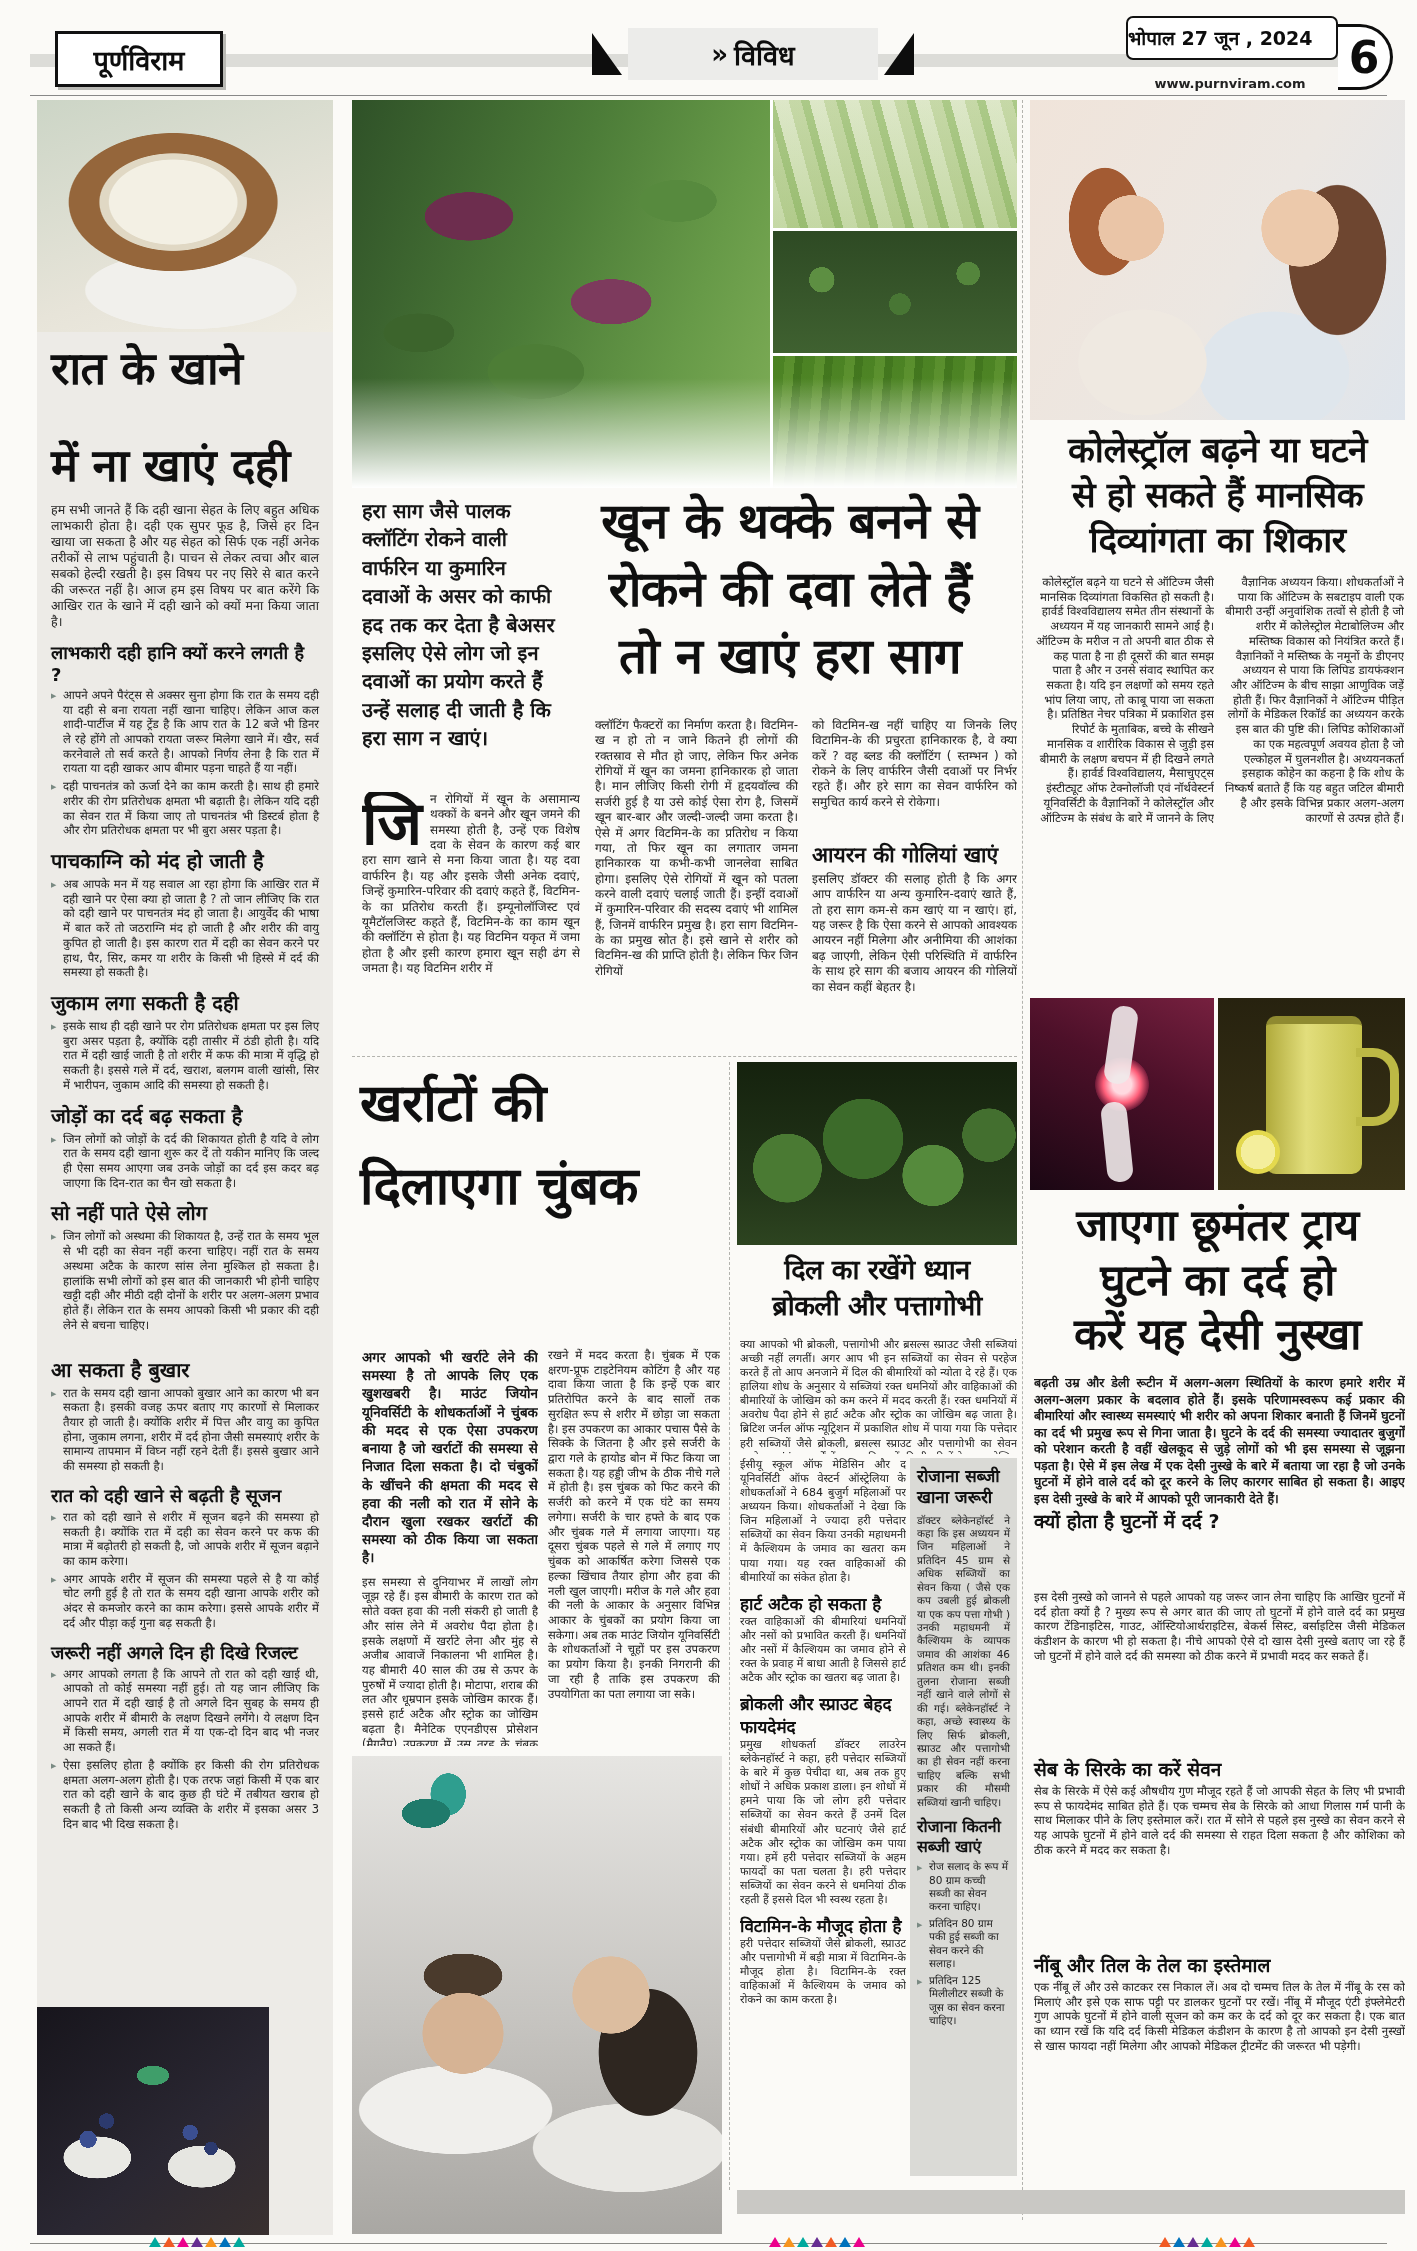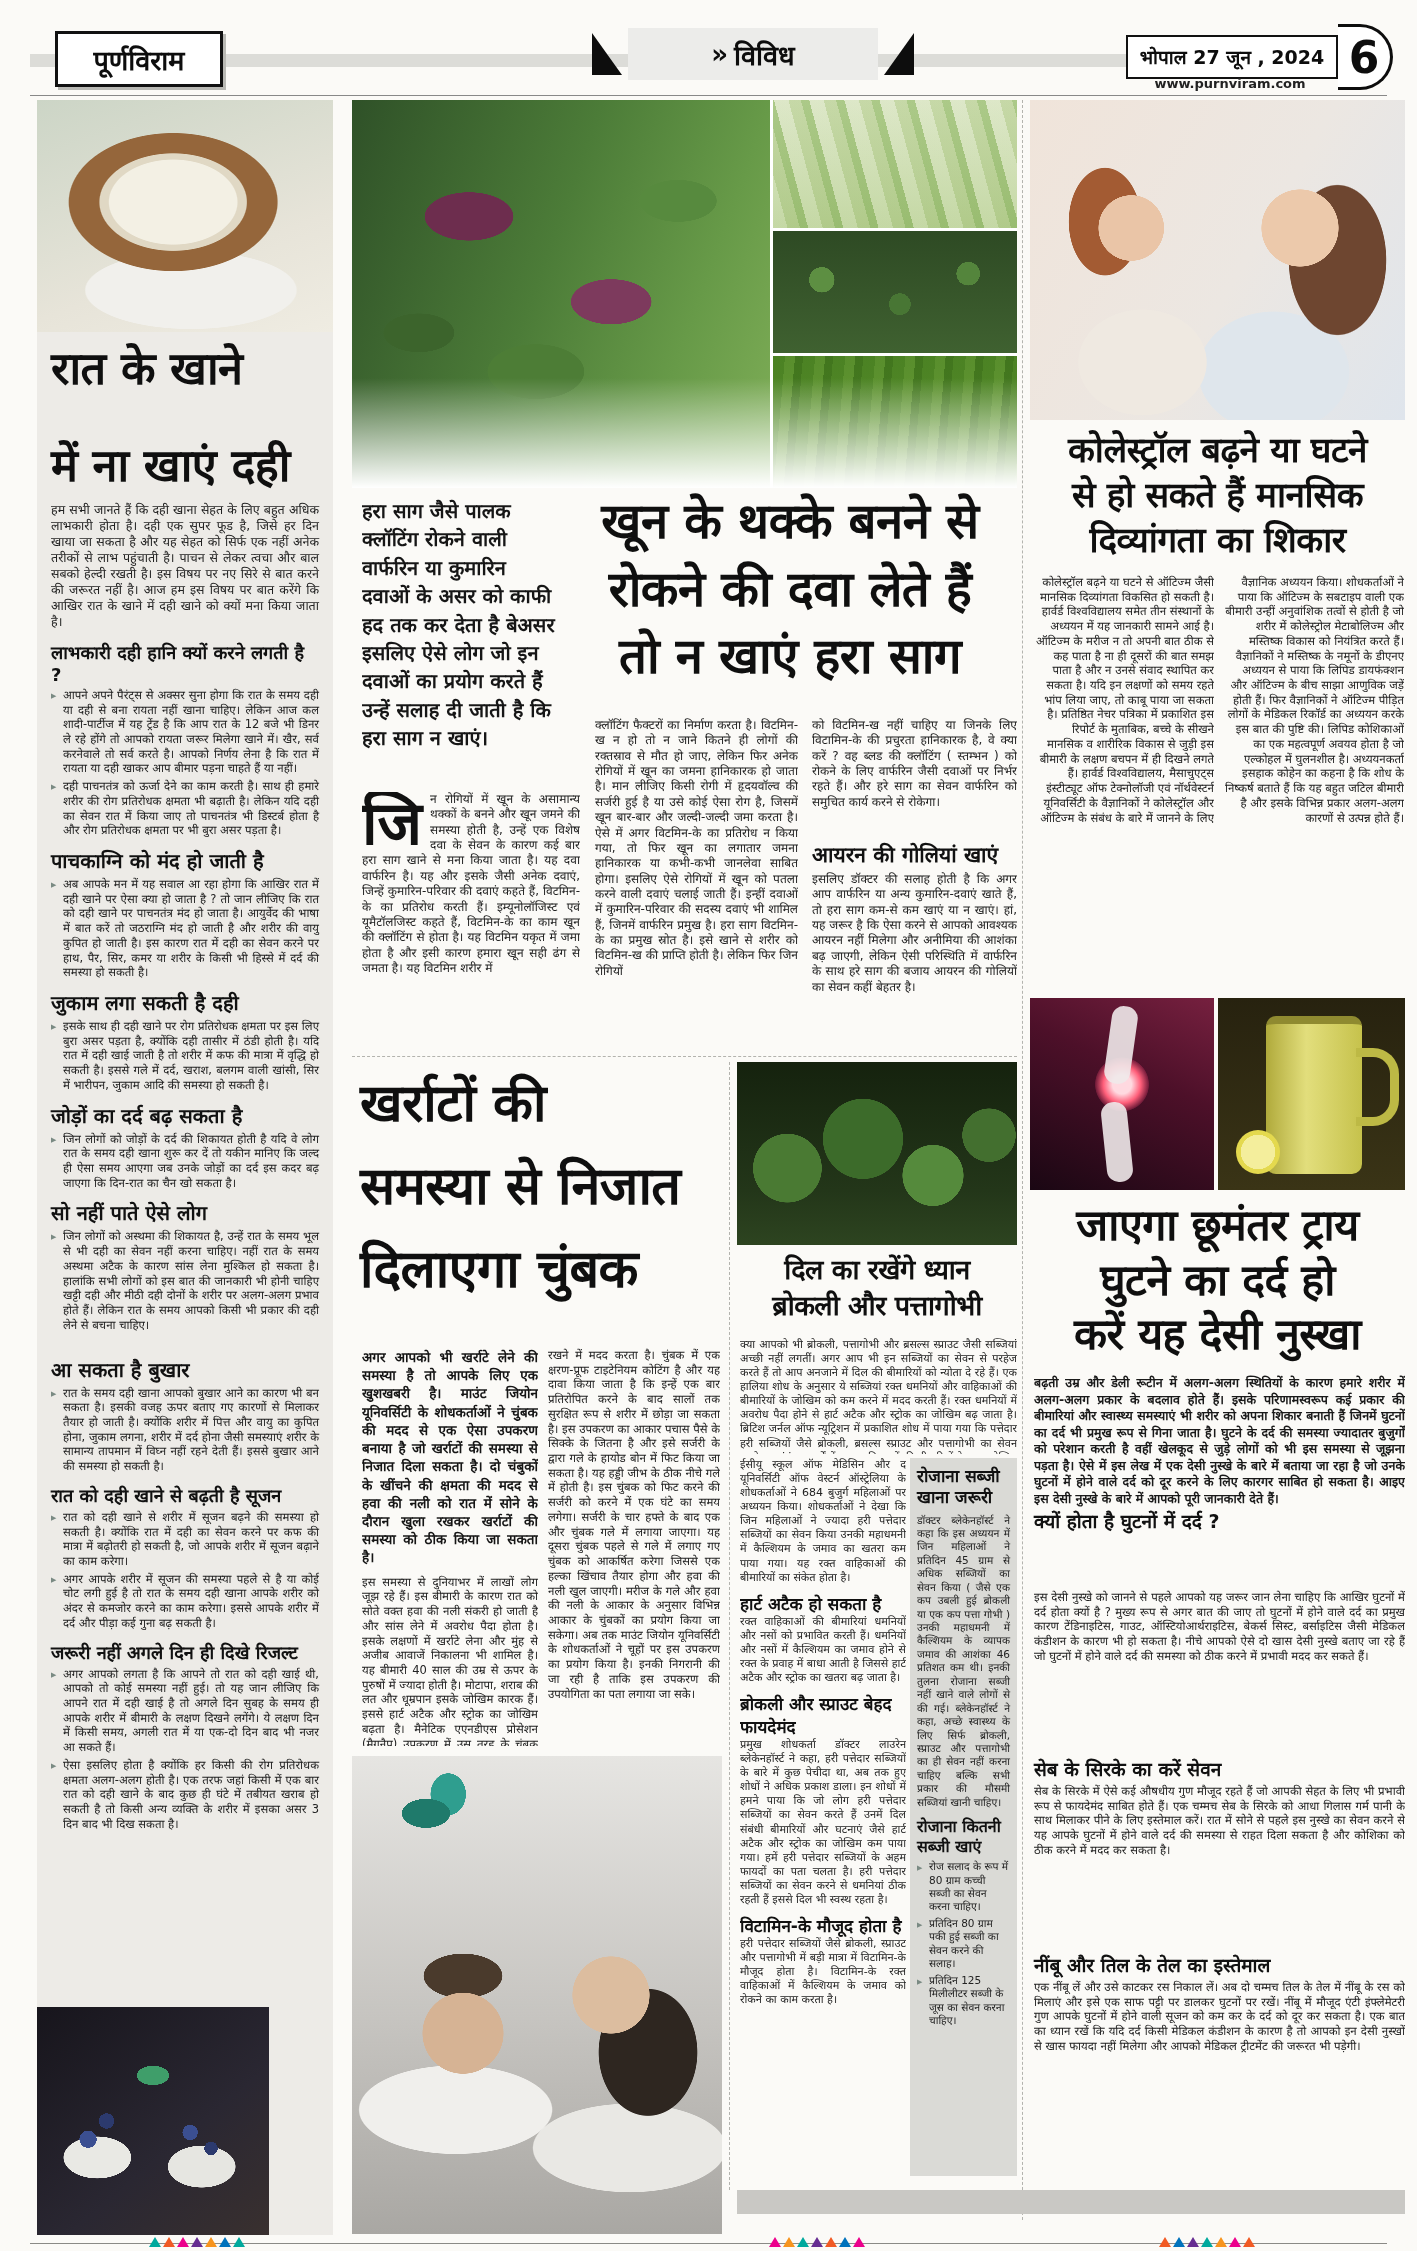--- a/index.html
+++ b/index.html
@@ -33,21 +33,21 @@
   <div class="abs" style="left:30px;top:54px;width:1357px;height:13px;background:#dcdcd8;"></div>
   <div class="abs boxed" style="left:55px;top:31px;width:162px;height:50px;border-width:3px;box-shadow:3px 3px 0 #b9b9b4;display:flex;align-items:center;justify-content:center;">
     <span style="font-family:'DejaVu Serif',serif;font-weight:bold;font-size:27px;color:#0d0d0d;">पूर्णविराम</span>
   </div>
   <div class="abs tri" style="left:592px;top:33px;border-bottom:42px solid #0d0d0d;border-right:30px solid transparent;"></div>
   <div class="abs" style="left:628px;top:28px;width:250px;height:52px;background:#ececea;display:flex;align-items:center;justify-content:center;gap:6px;">
     <span style="font-size:26px;font-weight:bold;color:#0d0d0d;">»</span>
     <span style="font-size:27px;font-weight:bold;color:#0d0d0d;">विविध</span>
   </div>
   <div class="abs tri" style="left:884px;top:33px;border-bottom:42px solid #0d0d0d;border-left:30px solid transparent;"></div>
-  <div class="abs boxed" style="left:1126px;top:35px;width:208px;height:40px;display:flex;align-items:center;justify-content:center;">
+  <div class="abs boxed" style="left:1126px;top:16px;width:208px;height:40px;display:flex;align-items:center;justify-content:flex-start;border-radius:7px;">
     <span style="font-size:19px;font-weight:bold;color:#0d0d0d;">भोपाल 27 जून , 2024</span>
   </div>
   <div class="abs" style="left:1338px;top:24px;width:52px;height:60px;border:3px solid #0d0d0d;border-left:none;border-radius:0 34px 34px 0;display:flex;align-items:center;justify-content:center;background:#fff;">
     <span style="font-size:44px;font-weight:bold;color:#0d0d0d;">6</span>
   </div>
   <div class="abs" style="left:1126px;top:76px;width:208px;text-align:center;font-size:13px;font-weight:bold;color:#222;">www.purnviram.com</div>
   <div class="abs" style="left:30px;top:95px;width:1357px;height:1px;background:#888;"></div>
 
   <div class="abs graycol" style="left:37px;top:100px;width:296px;height:2135px;overflow:hidden;">
     <div class="photo" style="width:296px;height:232px;background:
@@ -159,21 +159,20 @@
   <div class="abs bodytxt jt" style="left:812px;top:718px;width:205px;height:118px;font-size:12px;overflow:hidden;">को विटमिन-ख नहीं चाहिए या जिनके लिए विटामिन-के की प्रचुरता हानिकारक है, वे क्या करें ? वह ब्लड की क्लॉटिंग ( स्तम्भन ) को रोकने के लिए वार्फरिन जैसी दवाओं पर निर्भर रहते हैं। और हरे साग का सेवन वार्फरिन को समुचित कार्य करने से रोकेगा।</div>
   <div class="abs subhead" style="left:812px;top:840px;width:205px;font-size:21px;">आयरन की गोलियां खाएं</div>
   <div class="abs bodytxt jt" style="left:812px;top:872px;width:205px;height:180px;font-size:12px;overflow:hidden;">इसलिए डॉक्टर की सलाह होती है कि अगर आप वार्फरिन या अन्य कुमारिन-दवाएं खाते हैं, तो हरा साग कम-से कम खाएं या न खाएं। हां, यह जरूर है कि ऐसा करने से आपको आवश्यक आयरन नहीं मिलेगा और अनीमिया की आशंका बढ़ जाएगी, लेकिन ऐसी परिस्थिति में वार्फरिन के साथ हरे साग की बजाय आयरन की गोलियों का सेवन कहीं बेहतर है।</div>
 
   <div class="abs hdash" style="left:352px;top:1056px;width:665px;"></div>
   <div class="abs vdash" style="left:729px;top:1062px;height:1128px;"></div>
   <div class="abs vdash" style="left:1022px;top:100px;height:2120px;"></div>
 
   <div class="abs headline" style="left:360px;top:1062px;width:362px;font-size:52px;line-height:1.6;">
     <span style="display:block;">खर्राटों की</span>
-    <span style="display:block;">समस्या से निजात</span>
     <span style="display:block;">दिलाएगा चुंबक</span>
   </div>
   <div class="abs" style="left:362px;top:1348px;width:176px;height:398px;overflow:hidden;">
     <div style="font-size:13.5px;line-height:1.35;font-weight:bold;color:#151515;text-align:justify;">अगर आपको भी खर्राटे लेने की समस्या है तो आपके लिए एक खुशखबरी है। माउंट जियोन यूनिवर्सिटी के शोधकर्ताओं ने चुंबक की मदद से एक ऐसा उपकरण बनाया है जो खर्राटों की समस्या से निजात दिला सकता है। दो चंबुकों के खींचने की क्षमता की मदद से हवा की नली को रात में सोने के दौरान खुला रखकर खर्राटों की समस्या को ठीक किया जा सकता है।</div>
     <div class="bodytxt jt" style="margin-top:8px;font-size:11.5px;">इस समस्या से दुनियाभर में लाखों लोग जूझ रहे हैं। इस बीमारी के कारण रात को सोते वक्त हवा की नली संकरी हो जाती है और सांस लेने में अवरोध पैदा होता है। इसके लक्षणों में खर्राटे लेना और मुंह से अजीब आवाजें निकालना भी शामिल है। यह बीमारी 40 साल की उम्र से ऊपर के पुरुषों में ज्यादा होती है। मोटापा, शराब की लत और धूम्रपान इसके जोखिम कारक हैं। इससे हार्ट अटैक और स्ट्रोक का जोखिम बढ़ता है। मैनेटिक एएनडीएस प्रोसेशन (मैगनैप) उपकरण में उस तरह के चुंबक का इस्तेमाल होता है जो कंप्यूटर हार्ड ड्राइव और साइकिल के डायनेमो में पाए जाते हैं। यह उपकरण सांस की नली को खुला</div>
   </div>
   <div class="abs bodytxt jt" style="left:548px;top:1348px;width:172px;height:398px;font-size:11.5px;overflow:hidden;">रखने में मदद करता है। चुंबक में एक क्षरण-प्रूफ टाइटेनियम कोटिंग है और यह दावा किया जाता है कि इन्हें एक बार प्रतिरोपित करने के बाद सालों तक सुरक्षित रूप से शरीर में छोड़ा जा सकता है। इस उपकरण का आकार पचास पैसे के सिक्के के जितना है और इसे सर्जरी के द्वारा गले के हायोड बोन में फिट किया जा सकता है। यह हड्डी जीभ के ठीक नीचे गले में होती है। इस चुंबक को फिट करने की सर्जरी को करने में एक घंटे का समय लगेगा। सर्जरी के चार हफ्ते के बाद एक और चुंबक गले में लगाया जाएगा। यह दूसरा चुंबक पहले से गले में लगाए गए चुंबक को आकर्षित करेगा जिससे एक हल्का खिंचाव तैयार होगा और हवा की नली खुल जाएगी। मरीज के गले और हवा की नली के आकार के अनुसार विभिन्न आकार के चुंबकों का प्रयोग किया जा सकेगा। अब तक माउंट जियोन यूनिवर्सिटी के शोधकर्ताओं ने चूहों पर इस उपकरण का प्रयोग किया है। इनकी निगरानी की जा रही है ताकि इस उपकरण की उपयोगिता का पता लगाया जा सके।</div>
   <div class="photo" style="position:absolute;left:352px;top:1756px;width:370px;height:478px;background:
     radial-gradient(ellipse 30px 18px at 20% 12%, #1f7a6b 0 80%, rgba(0,0,0,0) 81%),
     radial-gradient(ellipse 22px 26px at 26% 8%, #2f9e8f 0 80%, rgba(0,0,0,0) 81%),

